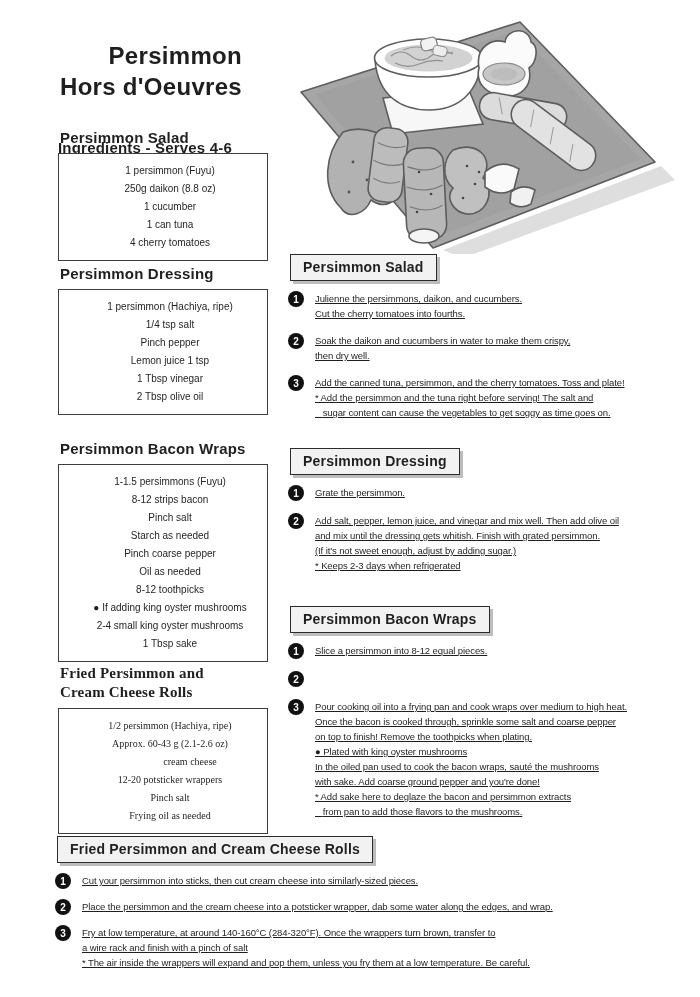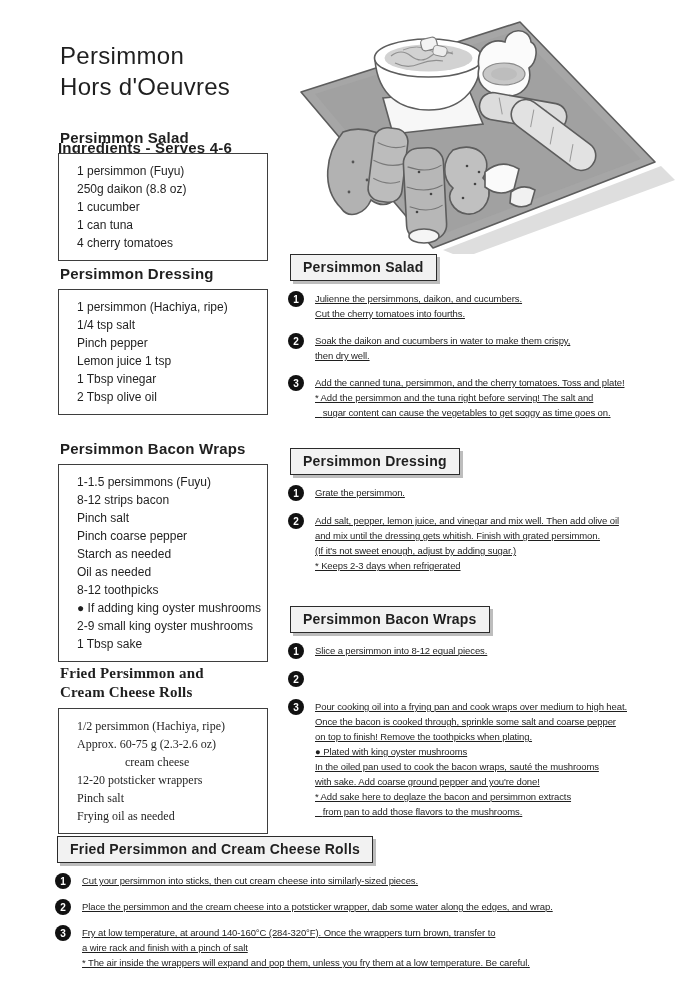--- a/index.html
+++ b/index.html
@@ -5,39 +5,39 @@
   html,body { margin:0; padding:0; background:#fff; }
   #page {
     position:relative; width:700px; height:997px;
     background:var(--paper,#ffffff); color:var(--ink,#1f1f1f);
     font-family:"Liberation Sans", sans-serif; overflow:hidden;
   }
 
   
   .title {
     position:absolute; left:60px; top:40px;
-    font-size:24px; font-weight:normal; line-height:31px;
-    white-space:pre-line; letter-spacing:0.3px;
+    font-size:24px; font-weight:bold; line-height:31px;
+    white-space:pre-line; letter-spacing:0.3px;text-align:right;
   }
   .subtitle {
     position:absolute; left:58px; top:110px;
     font-size:15px; font-weight:bold; letter-spacing:0.2px;margin-top:29px;
   }
   .ing-sec { position:absolute; left:58px; width:210px; }
   #ing-0 { top:128px; } #ing-1 { top:264px; } #ing-2 { top:439px; } #ing-3 { top:664px;font-family:Liberation Serif, serif; }
   .ing-h {
     font-size:15px; font-weight:bold; line-height:19px;
     white-space:pre-line; margin:0 0 6px 2px; letter-spacing:0.2px;
   }
   .ing-box {
     border:1.5px solid var(--box-border,#3e3e3e);
     background:var(--paper,#fff);
     padding:8px 4px 8px 18px;
   }
-  .ing { font-size:12px; line-height:18px; white-space:pre-wrap; }
+  .ing { font-size:10px; line-height:18px; white-space:pre-wrap;text-align:center; }
 
   
   .inst-sec { position:absolute; }
   #inst-0 { left:288px; top:254px; width:408px; }
   #inst-1 { left:288px; top:448px; width:408px; }
   #inst-2 { left:288px; top:606px; width:408px; }
   #inst-3 { left:55px;  top:836px; width:640px; }
   .hdr-box {
     display:inline-block;
     border:1.2px solid #2b2b2b;
@@ -165,36 +165,36 @@
       <div class="ing">2 Tbsp olive oil</div>
     </div>
   </section>
 
   <section class="ing-sec" id="ing-2">
     <div class="ing-h">Persimmon Bacon Wraps</div>
     <div class="ing-box">
       <div class="ing">1-1.5 persimmons (Fuyu)</div>
       <div class="ing">8-12 strips bacon</div>
       <div class="ing">Pinch salt</div>
+      <div class="ing">Starch as needed</div>
       <div class="ing">Pinch coarse pepper</div>
-      <div class="ing">Starch as needed</div>
       <div class="ing">Oil as needed</div>
       <div class="ing">8-12 toothpicks</div>
       <div class="ing">● If adding king oyster mushrooms</div>
-      <div class="ing">2-9 small king oyster mushrooms</div>
+      <div class="ing">2-4 small king oyster mushrooms</div>
       <div class="ing">1 Tbsp sake</div>
     </div>
   </section>
 
   <section class="ing-sec" id="ing-3">
     <div class="ing-h">Fried Persimmon and
 Cream Cheese Rolls</div>
     <div class="ing-box">
       <div class="ing">1/2 persimmon (Hachiya, ripe)</div>
-      <div class="ing">Approx. 60-75 g (2.3-2.6 oz)</div>
+      <div class="ing">Approx. 60-43 g (2.1-2.6 oz)</div>
       <div class="ing">                cream cheese</div>
       <div class="ing">12-20 potsticker wrappers</div>
       <div class="ing">Pinch salt</div>
       <div class="ing">Frying oil as needed</div>
     </div>
   </section>
 
   <section class="inst-sec" id="inst-0">
     <div class="hdr-box">
       <span>Persimmon Salad</span>

